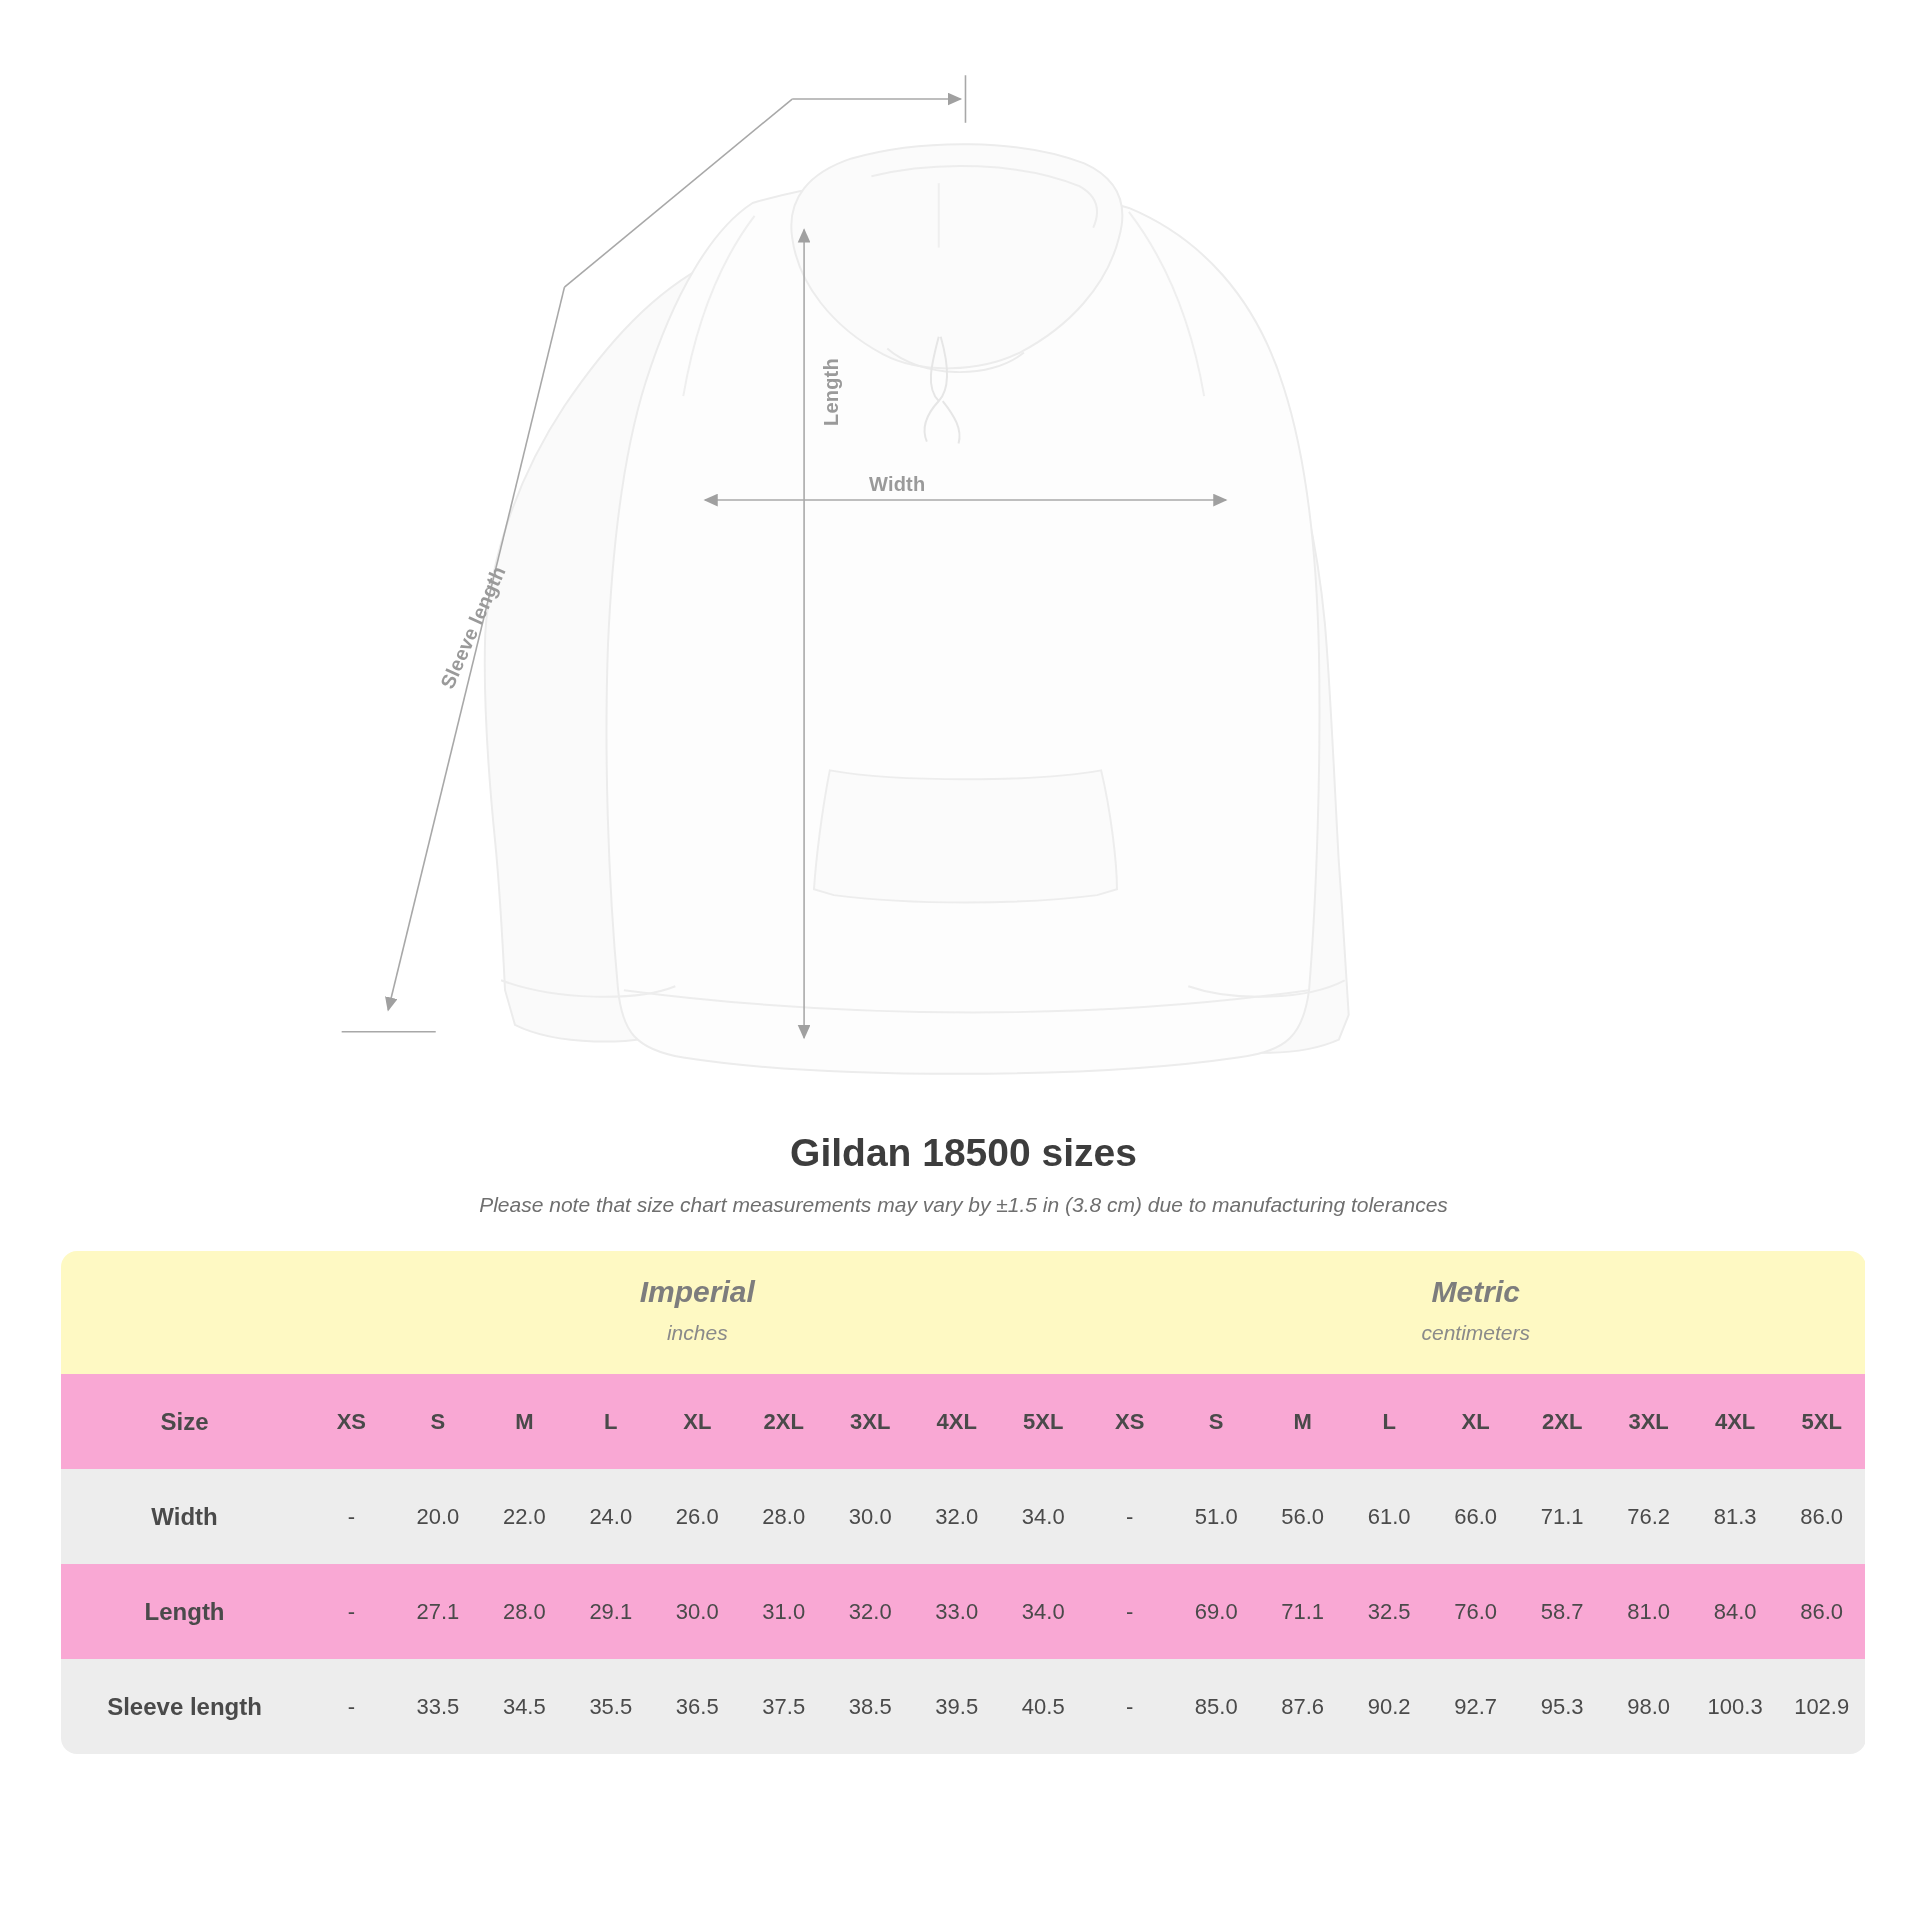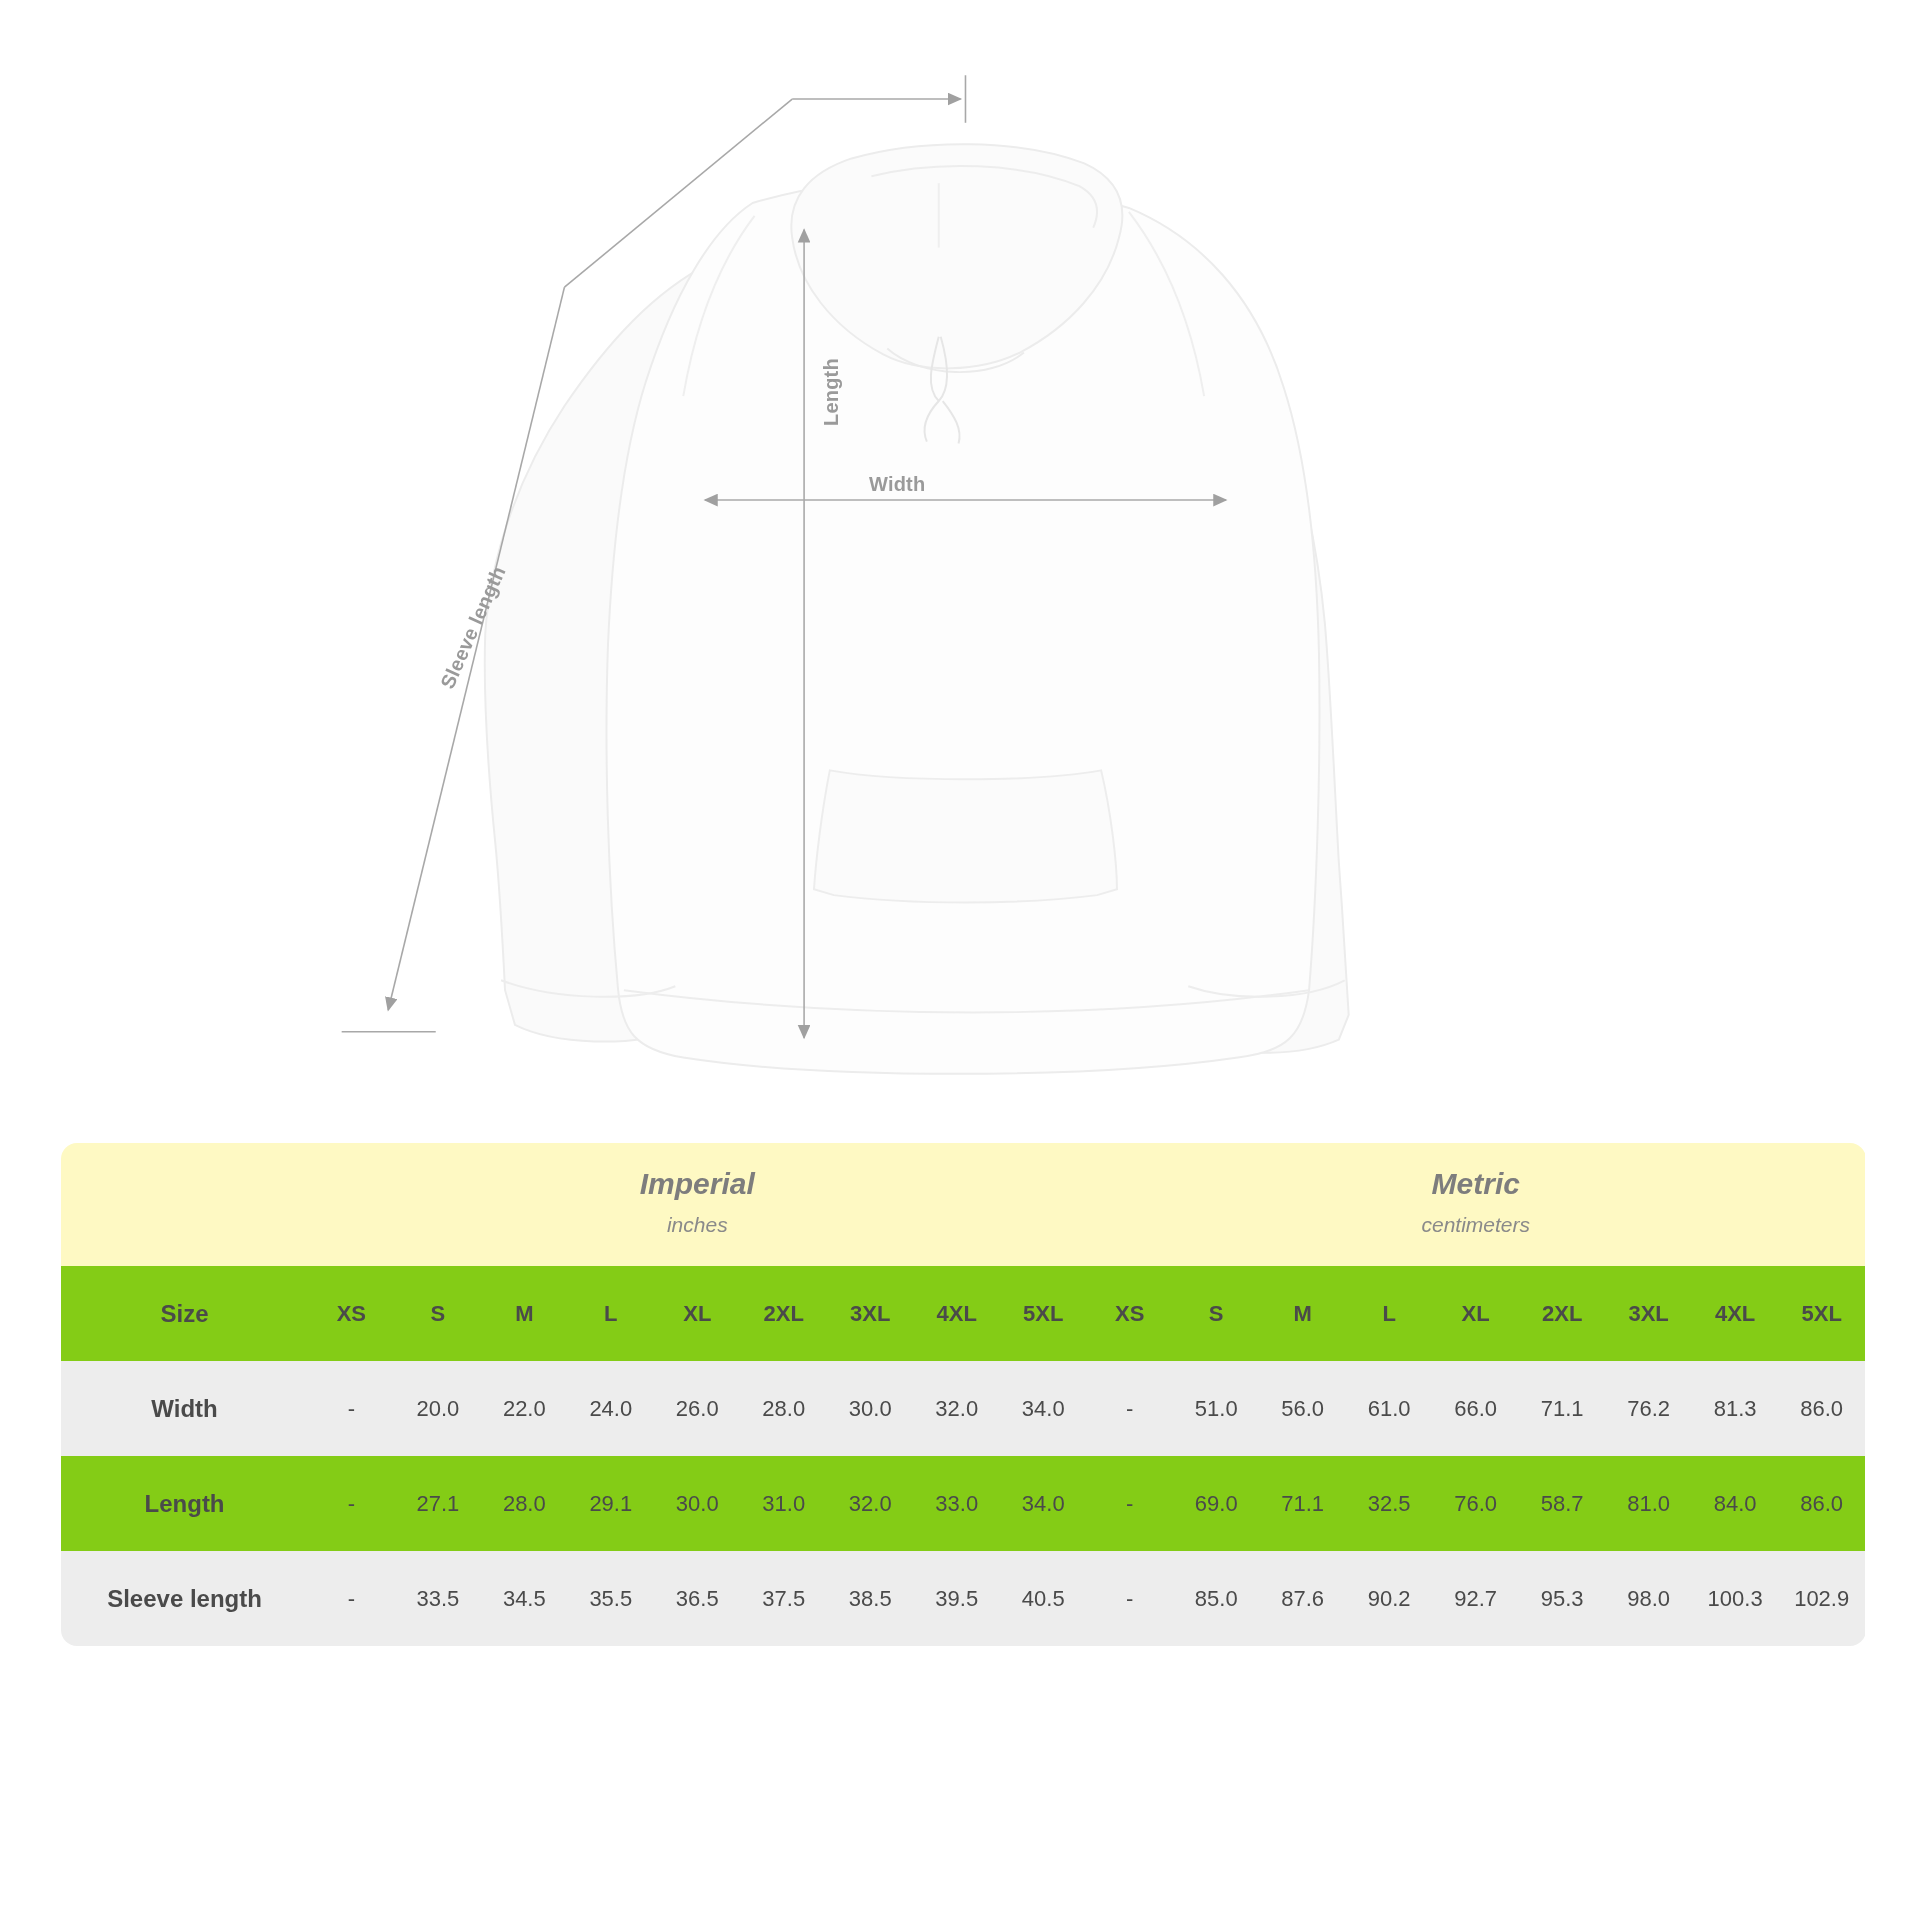--- a/index.html
+++ b/index.html
@@ -112,21 +112,21 @@
     color: #5b5b5b;
     font-size: 23px;
   }
   .hdr-row td.rowlabel {
     font-size: 24px;
   }
   tr.band-shaded td {
     background: #ededed;
   }
   tr.band-plain td {
-    background: #84cc16;
+    background: #f9a8d4;
   }
   .data-row td {
     height: 95px;
   }
   .data-row td.rowlabel {
     font-weight: bold;
     color: #4a4a4a;
     font-size: 24px;
   }
   col.label-col { width: 220px; }
@@ -229,20 +229,24 @@
         <line x1="570" y1="290" x2="392" y2="1020" marker-end="url(#arrowEnd)"></line>
         <line x1="345" y1="1042" x2="440" y2="1042"></line>
       </g>
     </svg>
 
     <div class="dim-label vertical" id="label-length">Length</div>
     <div class="dim-label" id="label-width">Width</div>
     <div class="dim-label diagonal" id="label-sleeve">Sleeve length</div>
   </div>
 
+  <div class="title-block">
+    <h1 class="chart-title">Gildan 18500 sizes</h1>
+    <p class="chart-note">Please note that size chart measurements may vary by ±1.5 in (3.8 cm) due to manufacturing tolerances</p>
+  </div>
 
   <div class="table-wrap">
     <table class="size-table">
       <colgroup>
         <col class="label-col">
         <col class="val-col">
           <col class="val-col">
           <col class="val-col">
           <col class="val-col">
           <col class="val-col">

